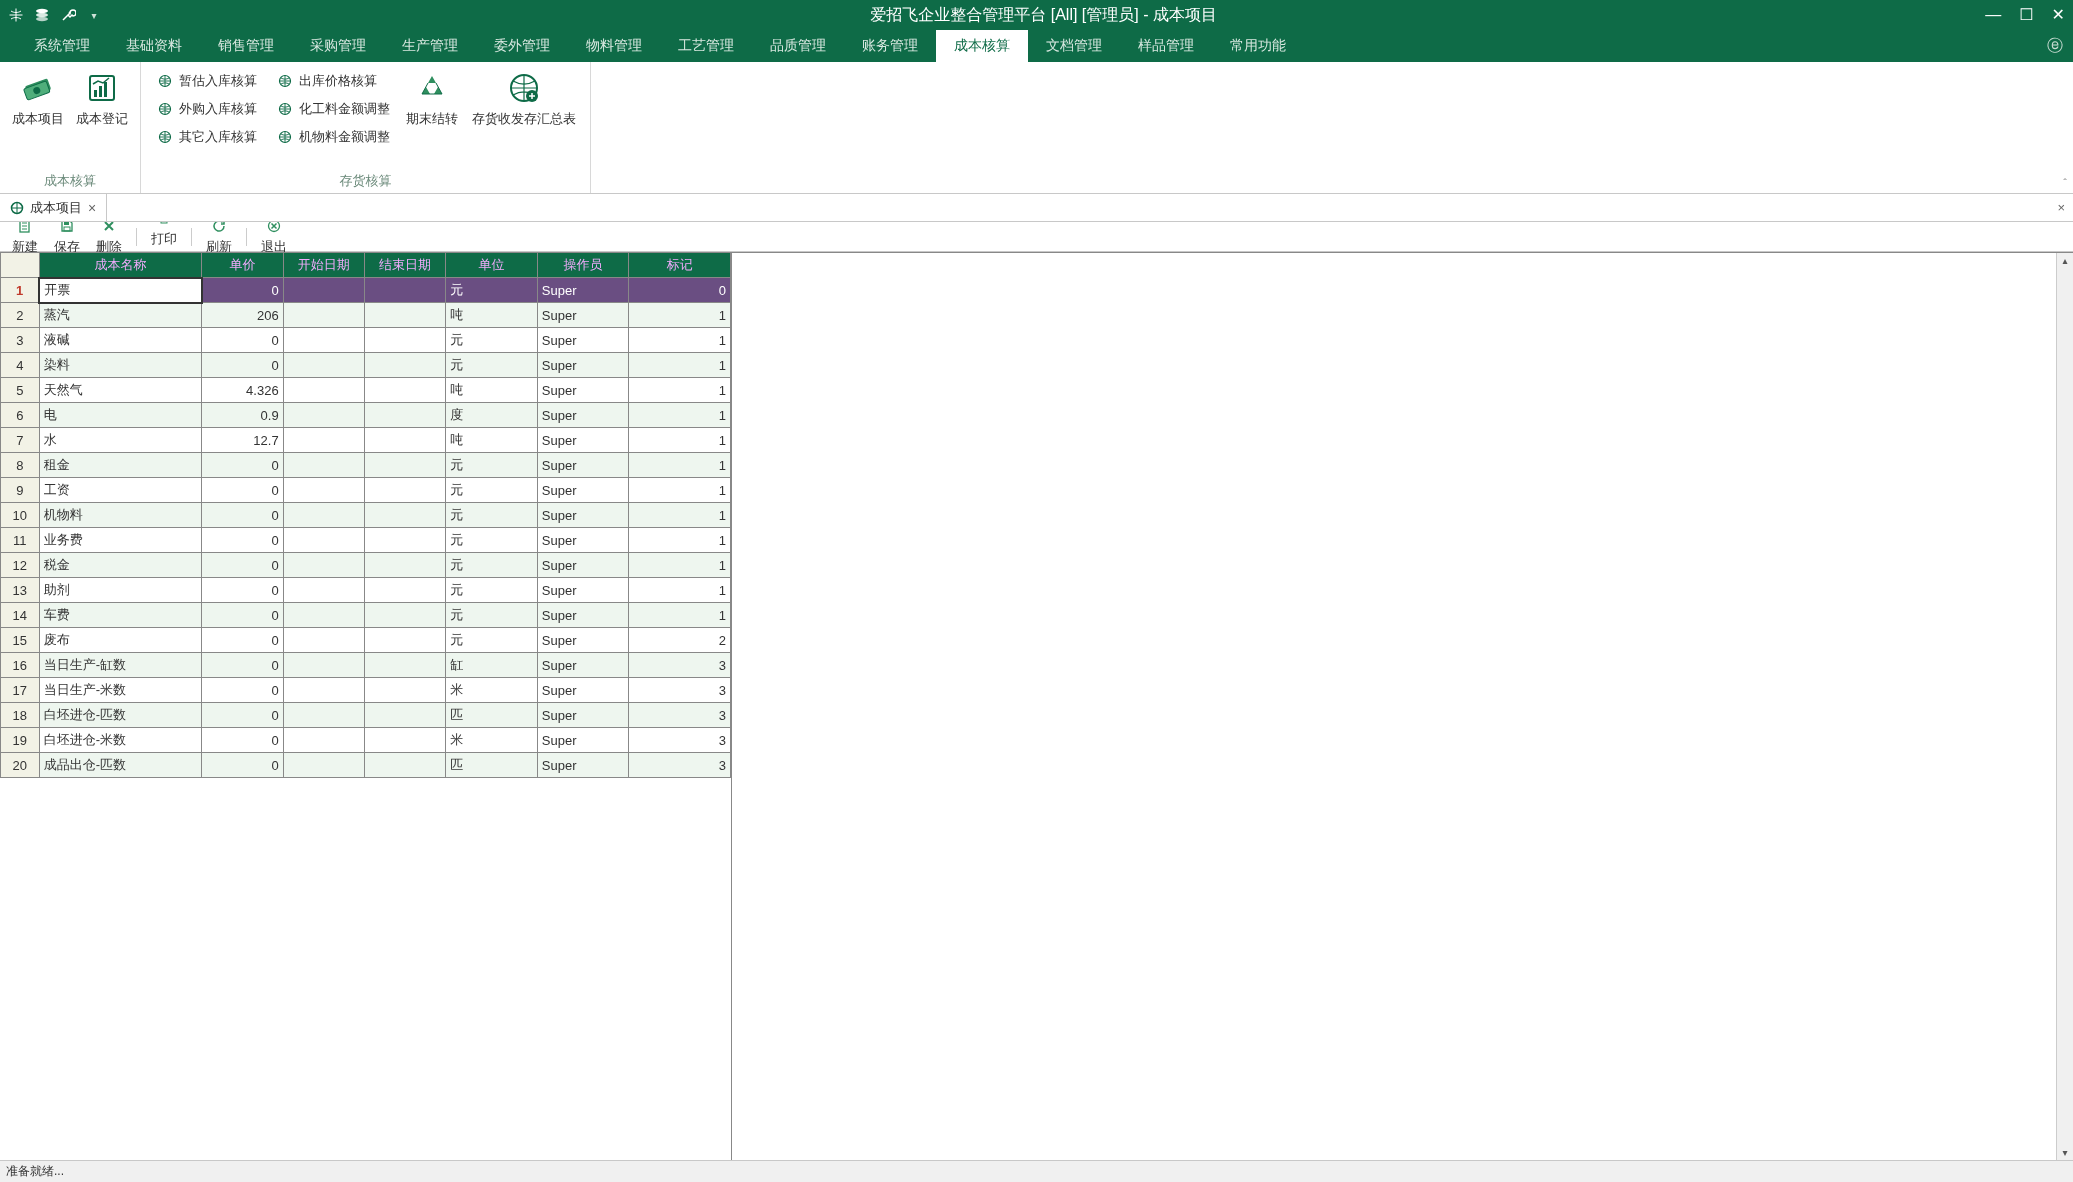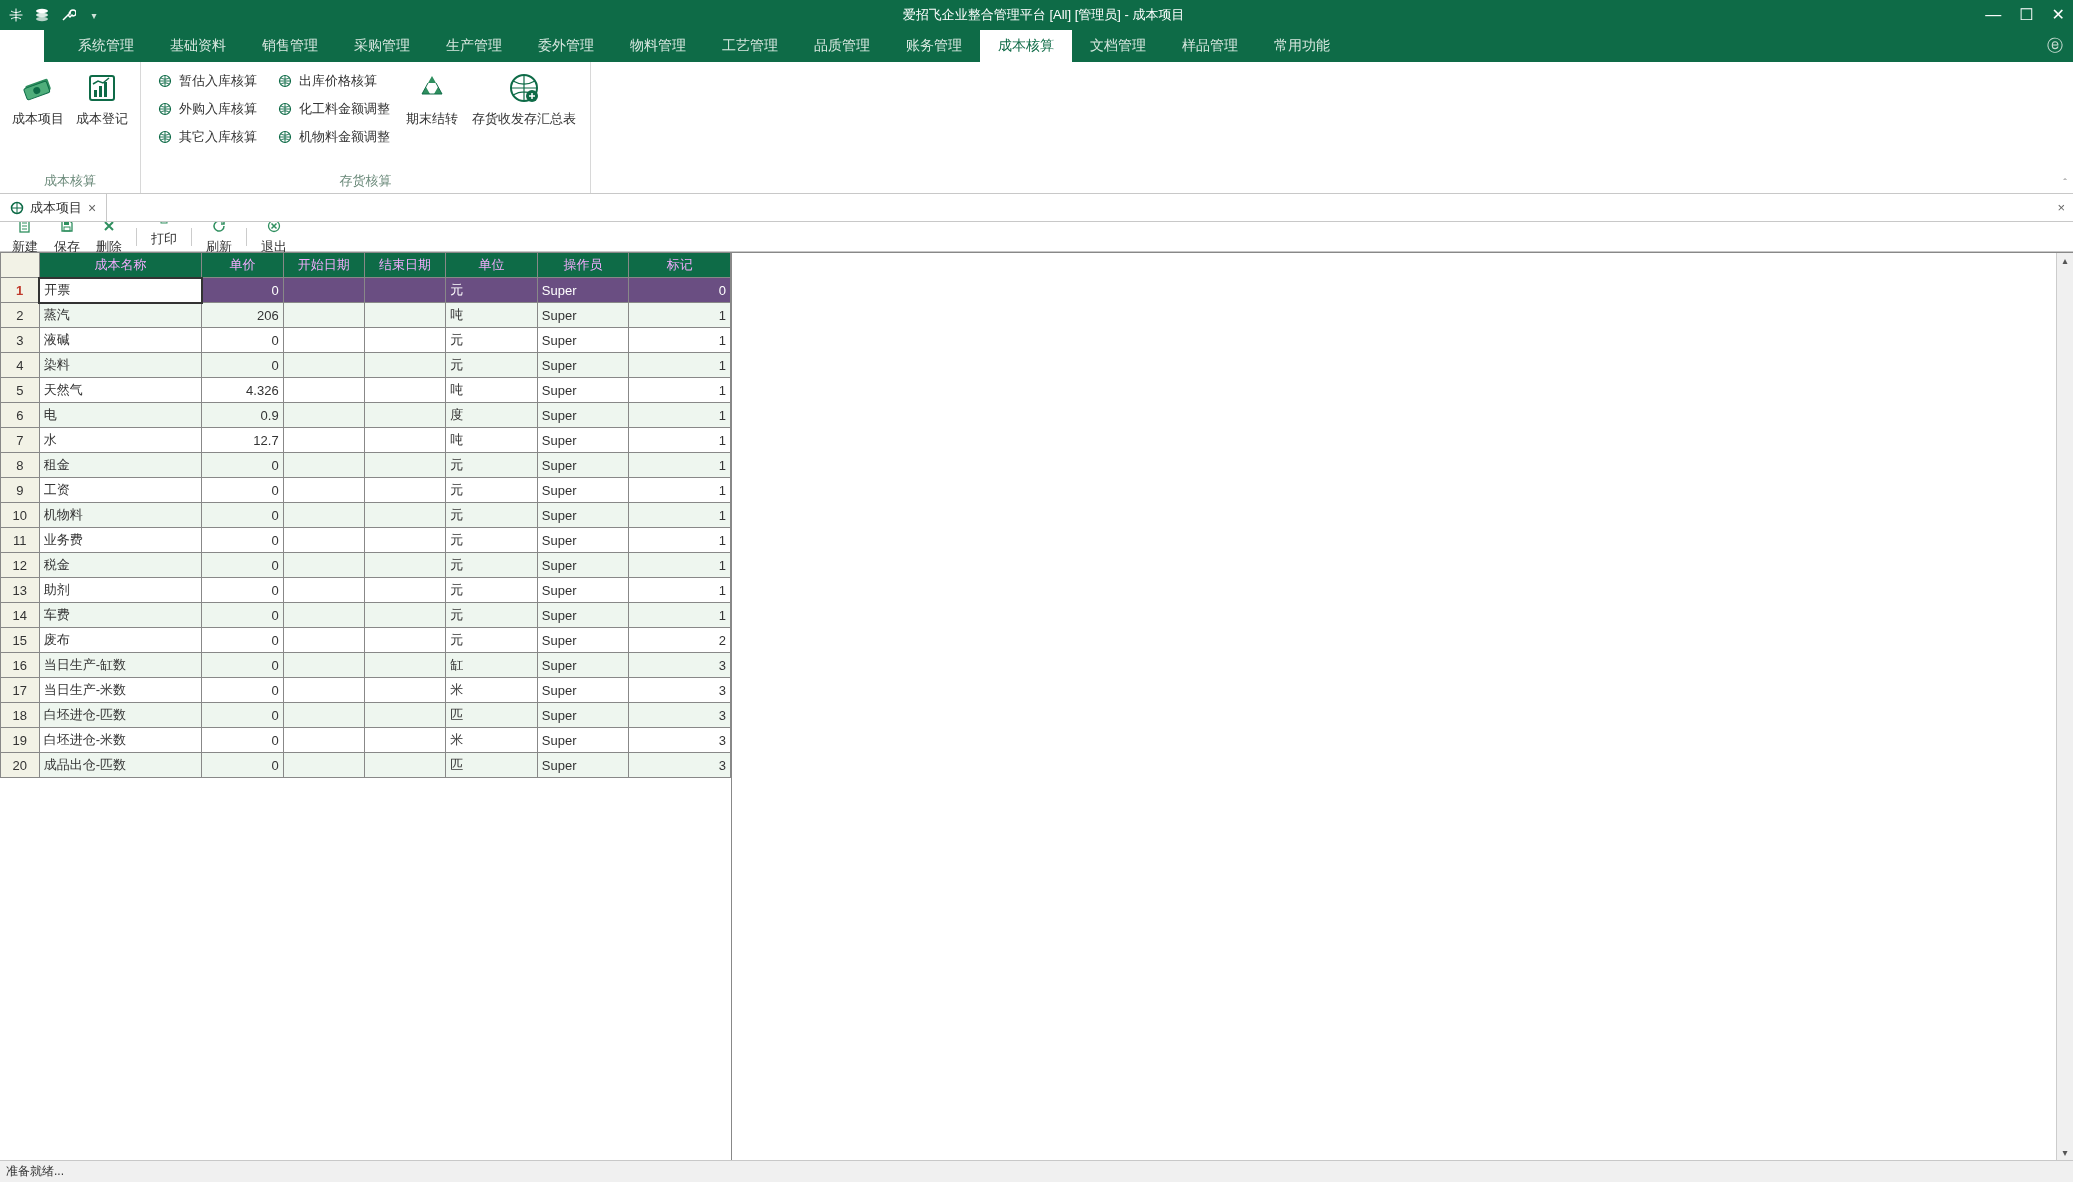--- a/index.html
+++ b/index.html
@@ -4,26 +4,26 @@
 <style>
 * { margin: 0; padding: 0; box-sizing: border-box; font-family: "Microsoft YaHei", "SimSun", sans-serif; }
 body { background: #fff; font-size: 13px; color: #333; overflow: hidden; }
 
 .app { display: flex; flex-direction: column; height: 100vh; }
 
 
 .titlebar { background: #0e6b47; height: 30px; display: flex; align-items: center; color: #fff; padding: 0 8px; }
 .titlebar-left { display: flex; gap: 10px; align-items: center; }
 .titlebar-left .qat-icon { width: 16px; height: 16px; display: flex; align-items: center; justify-content: center; cursor: pointer; }
-.titlebar-title { flex: 1; text-align: center; font-size: 13px; }
+.titlebar-title { flex: 1; text-align: center; font-size: 16px; }
 .titlebar-controls { display: flex; gap: 18px; align-items: center; }
 .titlebar-controls span { cursor: pointer; font-size: 16px; line-height: 1; }
 
 
-.menubar { background: #0e6b47; height: 32px; display: flex; align-items: stretch; padding-left: 16px; color: #d8e8e0; position: relative; margin-left: 44px; }
+.menubar { background: #0e6b47; height: 32px; display: flex; align-items: stretch; padding-left: 16px; color: #d8e8e0; position: relative; }
 .menubar .menu-item { padding: 0 18px; display: flex; align-items: center; cursor: pointer; font-size: 14px; }
 .menubar .menu-item.active { background: #fff; color: #0e6b47; }
 .menubar .browser-icon { margin-left: auto; padding: 0 10px; display: flex; align-items: center; color: #c8dcd2; font-size: 16px; }
 
 
 .ribbon { background: #fff; border-bottom: 1px solid #c8c8c8; display: flex; align-items: stretch; height: 132px; position: relative; }
 .ribbon-group { border-right: 1px solid #d8d8d8; display: flex; flex-direction: column; padding: 4px 6px 0 6px; }
 .ribbon-group-body { flex: 1; display: flex; align-items: flex-start; }
 .ribbon-group-label { text-align: center; color: #6b8a7a; font-size: 13px; padding: 3px 0 3px 0; }
 .big-btn { display: flex; flex-direction: column; align-items: center; justify-content: center; width: 64px; padding: 4px 2px; cursor: pointer; }

